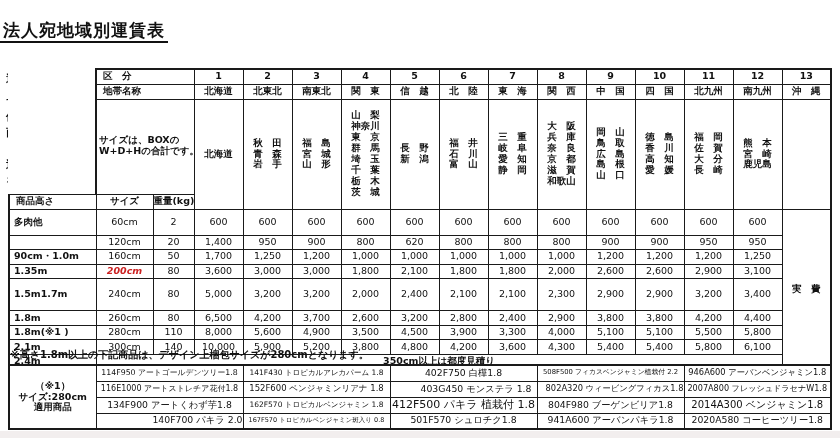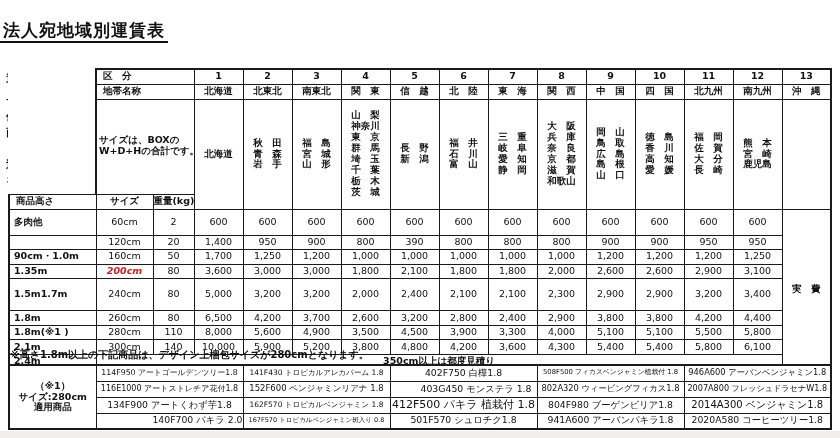--- a/index.html
+++ b/index.html
@@ -217,21 +217,21 @@
           <td class="jippi br2 bb2" rowspan="9">実　費</td>
         </tr>
         <tr style="height: 14.6px;">
           <td class="lbl bl2"></td>
           <td class="sz">120cm</td>
           <td class="num">20</td>
           <td class="num">1,400</td>
           <td class="num">950</td>
           <td class="num">900</td>
           <td class="num">800</td>
-          <td class="num">390</td>
+          <td class="num">620</td>
           <td class="num">800</td>
           <td class="num">800</td>
           <td class="num">800</td>
           <td class="num">900</td>
           <td class="num">900</td>
           <td class="num">950</td>
           <td class="num">950</td>
         </tr>
         <tr style="height: 14.6px;">
           <td class="lbl bl2">90cm・1.0m</td>
@@ -354,28 +354,28 @@
       <tbody>
         <tr style="height: 16px;">
           <td class="prod-label" rowspan="4">
             <div>（※1）</div>
             <div>サイズ:280cm</div>
             <div>適用商品</div>
           </td>
           <td style="font-size: 7.8px;">114F950 アートゴールデンツリー1.8</td>
           <td style="font-size: 7.5px;">141F430 トロピカルアレカパーム 1.8</td>
           <td style="font-size: 9.3px;">402F750 白樺1.8</td>
-          <td style="font-size: 6.8px;">508F500 フィカスベンジャミン植栽付 1.8</td>
+          <td style="font-size: 6.8px;">508F500 フィカスベンジャミン植栽付 2.2</td>
           <td style="font-size: 8.3px;">946A600 アーバンベンジャミン1.8</td>
         </tr>
         <tr style="height: 16px;">
           <td style="font-size: 8px;">116E1000 アートストレチア花付1.8</td>
           <td style="font-size: 8.5px;">152F600 ベンジャミンリアナ 1.8</td>
           <td style="font-size: 9.3px; padding-left: 25px;">403G450 モンステラ 1.8</td>
-          <td style="font-size: 8.3px;">802A320 ウィービングフィカス1.8</td>
+          <td style="font-size: 8.3px; text-align: right;">802A320 ウィービングフィカス1.8</td>
           <td style="font-size: 8.1px;">2007A800 フレッシュドラセナW1.8</td>
         </tr>
         <tr style="height: 16px;">
           <td style="font-size: 9.3px;">134F900 アートくわず芋1.8</td>
           <td style="font-size: 7.5px;">162F570 トロピカルベンジャミン 1.8</td>
           <td style="font-size: 11px;">412F500 パキラ 植栽付 1.8</td>
           <td style="font-size: 9.3px;">804F980 ブーゲンビリア1.8</td>
           <td style="font-size: 10px;">2014A300 ベンジャミン1.8</td>
         </tr>
         <tr style="height: 16px;">

